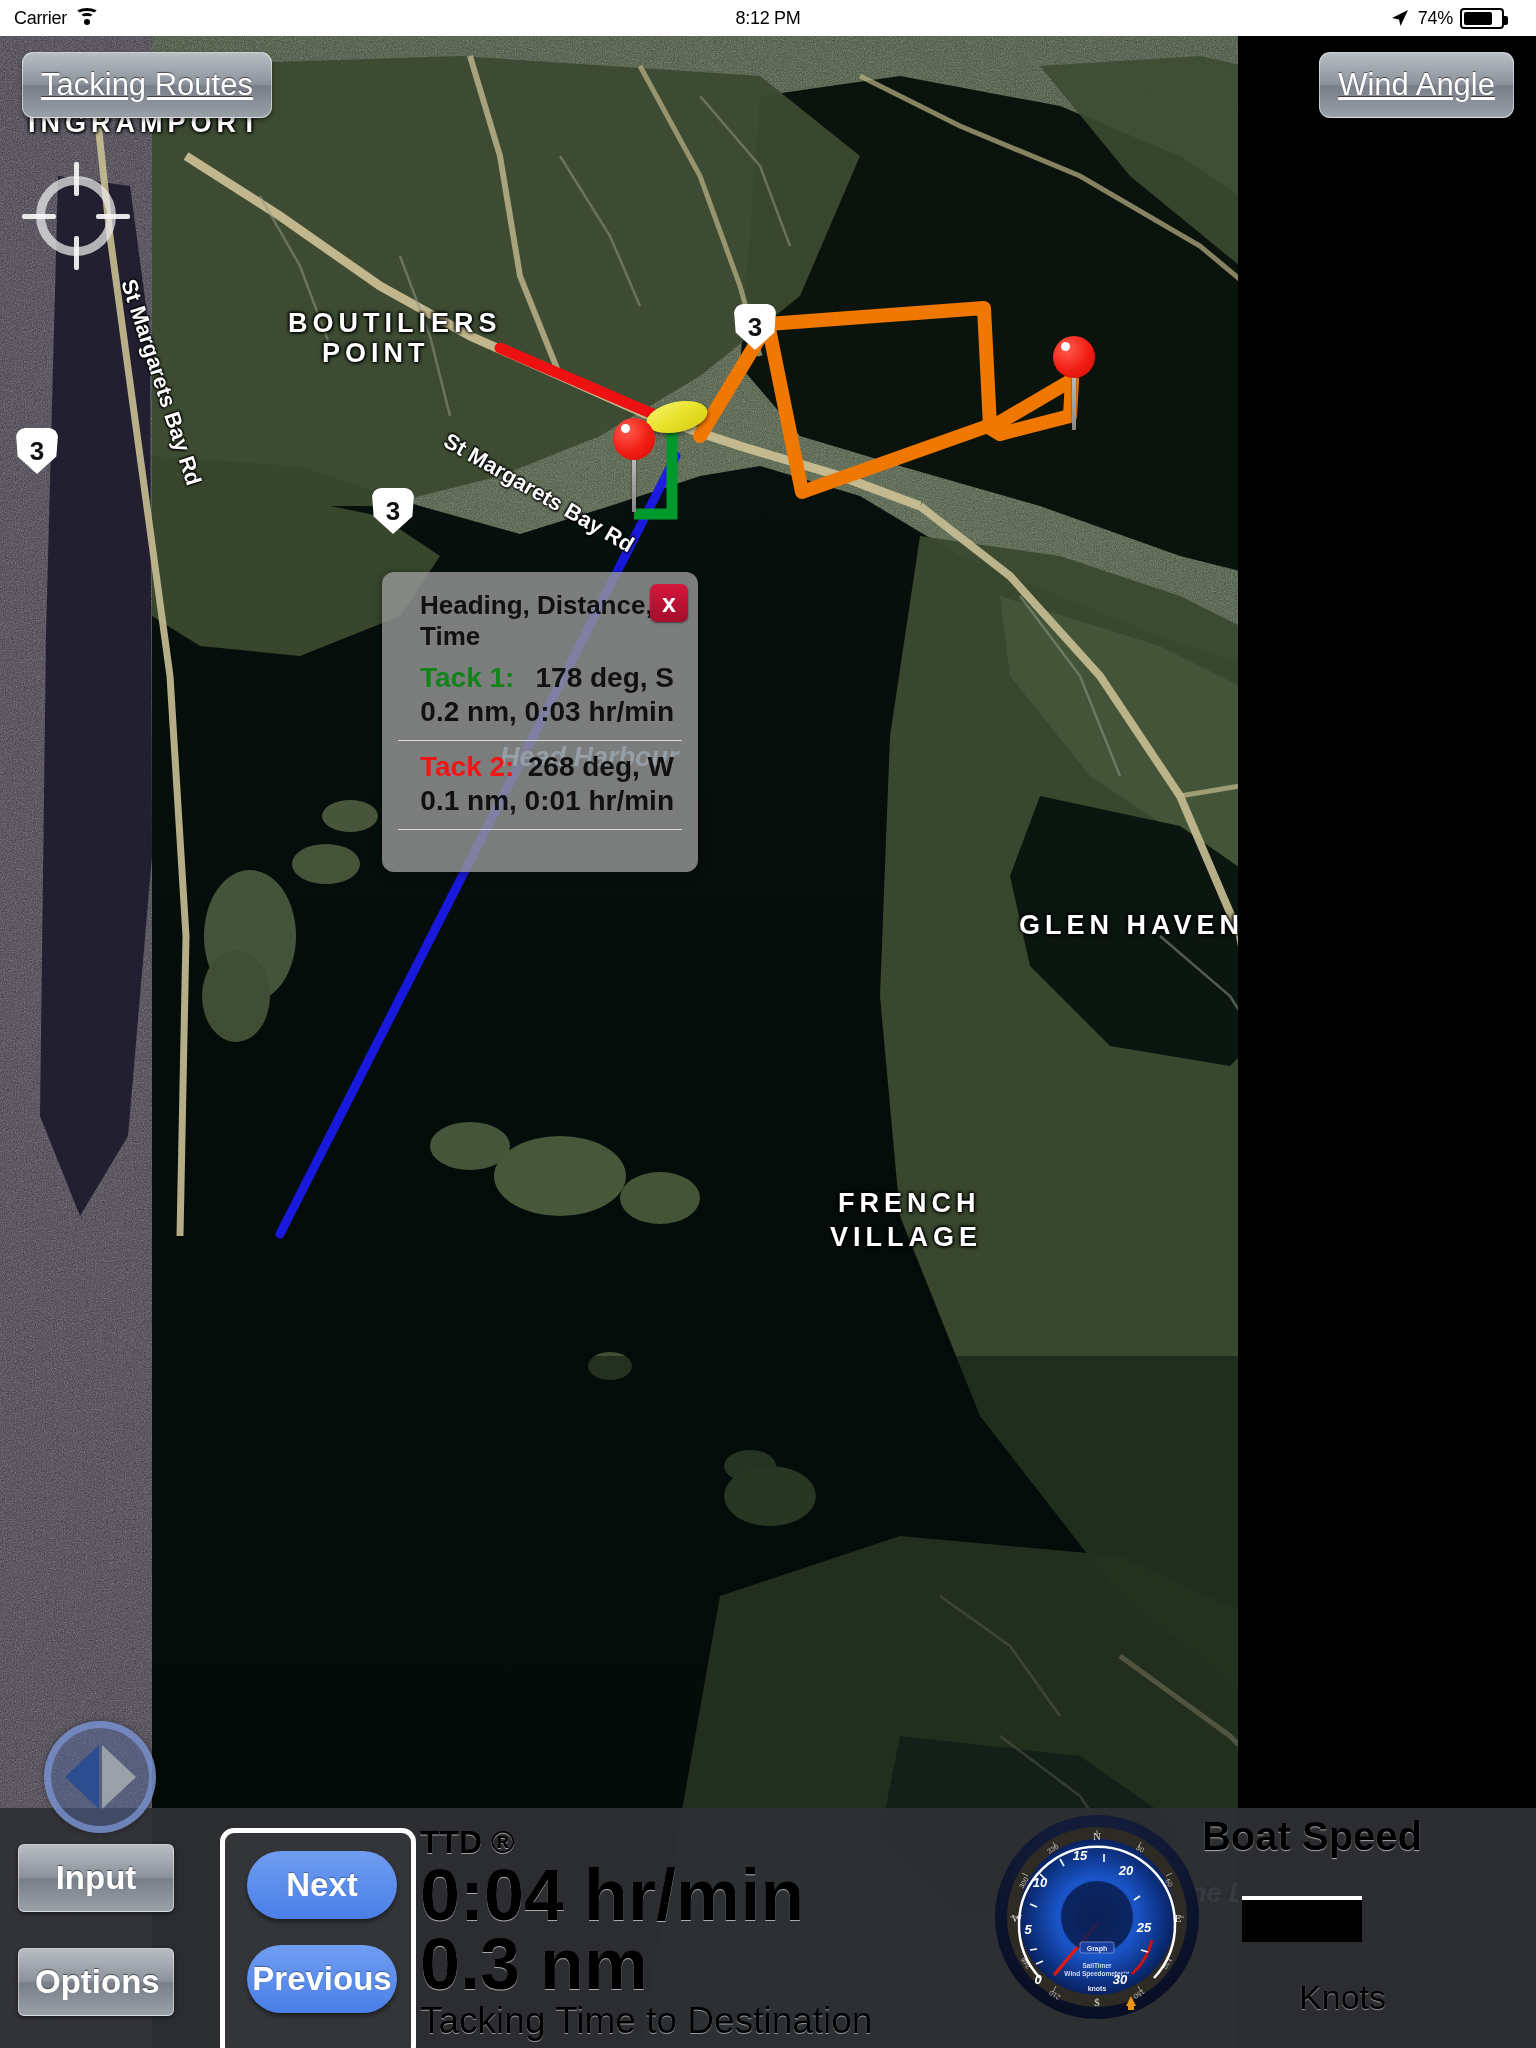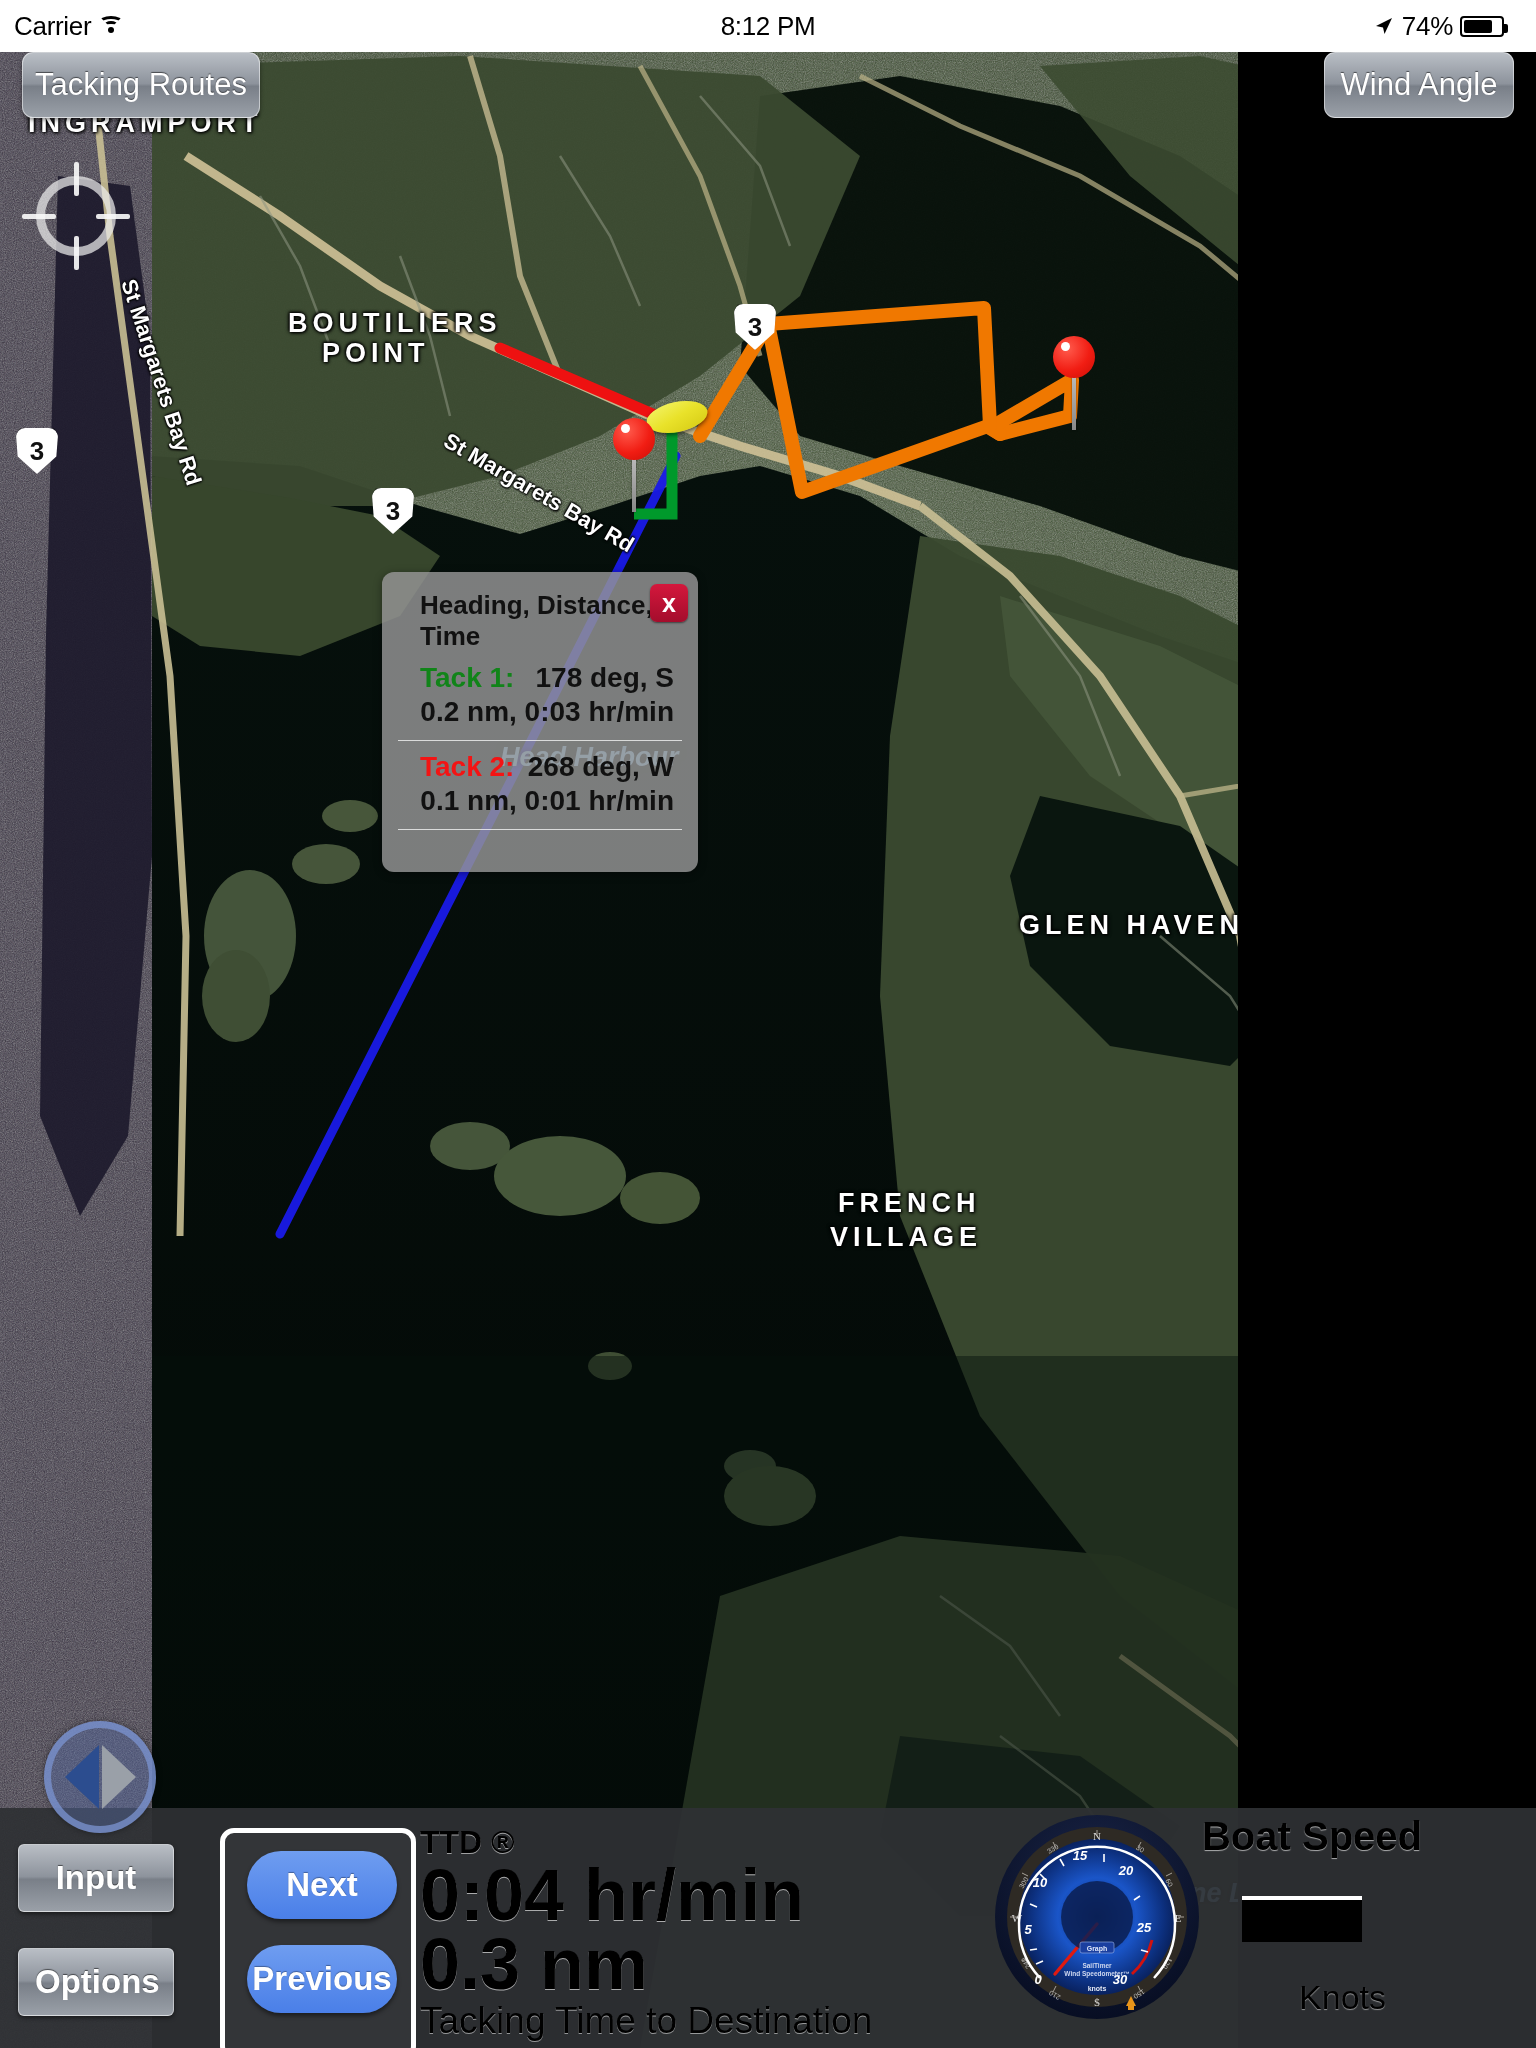--- a/index.html
+++ b/index.html
@@ -2,23 +2,23 @@
 <html><head>
 <meta charset="utf-8">
 <style>
   * { margin:0; padding:0; box-sizing:border-box; }
   html,body { width:1536px; height:2048px; overflow:hidden; background:#000;
     font-family:"Liberation Sans", sans-serif; }
 
   #app { position:relative; width:1536px; height:2048px; overflow:hidden; }
 
   
-  .statusbar { position:absolute; left:0; top:0; width:1536px; height:52px;
+  .statusbar { position:absolute; left:0; top:0; width:1536px; height:36px;
     background:#fff; color:#000; display:flex; align-items:center;
-    font-size:26px; letter-spacing:-0.3px; z-index:60; }
+    font-size:18px; letter-spacing:-0.3px; z-index:60; }
   .sb-left { position:absolute; left:14px; display:flex; align-items:center; gap:8px; }
   .sb-center { position:absolute; left:0; width:100%; text-align:center; font-weight:500; }
   .sb-right { position:absolute; right:32px; display:flex; align-items:center; gap:7px; }
   .wifi-ic { width:24px; height:20px; position:relative; }
   .wifi-ic i { position:absolute; border:3px solid #000; border-bottom:none;
     border-left-color:transparent; border-right-color:transparent; border-radius:50% 50% 0 0; left:50%; transform:translateX(-50%); }
   .wifi-ic i:nth-child(1){ width:24px; height:12px; top:0; }
   .wifi-ic i:nth-child(2){ width:14px; height:8px; top:5px; }
   .wifi-ic i:nth-child(3){ width:6px; height:6px; top:11px; background:#000; border-radius:50%; border:none; }
   .batt { width:44px; height:21px; border:2px solid #000; border-radius:4px; position:relative; }
@@ -63,25 +63,25 @@
   .crosshair { position:absolute; width:100px; height:100px; }
   .crosshair .ring { position:absolute; inset:10px; border:9px solid rgba(236,236,236,.72);
     border-radius:50%; }
   .crosshair .bar { position:absolute; background:rgba(247,247,247,.92); border-radius:2px; }
   .crosshair .v1 { left:48px; top:-4px; width:5px; height:34px; }
   .crosshair .v2 { left:48px; bottom:-4px; width:5px; height:34px; }
   .crosshair .h1 { top:48px; left:-4px; height:5px; width:34px; }
   .crosshair .h2 { top:48px; right:-4px; height:5px; width:34px; }
 
   
-  .topbtn { position:absolute; z-index:40; padding:14px 12px; border-radius:11px;
+  .topbtn { position:absolute; z-index:40; padding:14px 18px; border-radius:11px;
     color:#fff; font-size:31px; font-weight:400; text-align:center;
     background:linear-gradient(#b9bec5 0%, #8d939c 48%, #797f88 52%, #9aa0a8 100%);
     border:1px solid rgba(255,255,255,.5);
-    text-shadow:0 -1px 1px rgba(0,0,0,.55); box-shadow:0 2px 4px rgba(0,0,0,.45); }
+    text-shadow:0 -1px 1px rgba(0,0,0,.55); box-shadow:0 2px 4px rgba(0,0,0,.45);text-decoration:underline; }
   #btn-tacking { left:22px; top:52px; min-width:230px; }
   #btn-wind { right:22px; top:52px; min-width:190px;margin-left:28px; }
 
   
   .popup { position:absolute; left:382px; top:536px; width:316px; z-index:45;
     background:rgba(150,150,150,.82); border-radius:12px; padding:18px 16px 14px;
     box-shadow:0 2px 8px rgba(0,0,0,.4); }
   .popup-title { font-size:26px; font-weight:700; color:#111; padding-left:22px; }
   .popup-close { position:absolute; right:10px; top:12px; width:38px; height:38px;
     background:linear-gradient(#d4173c,#a40d2c); border-radius:7px; color:#fff;

